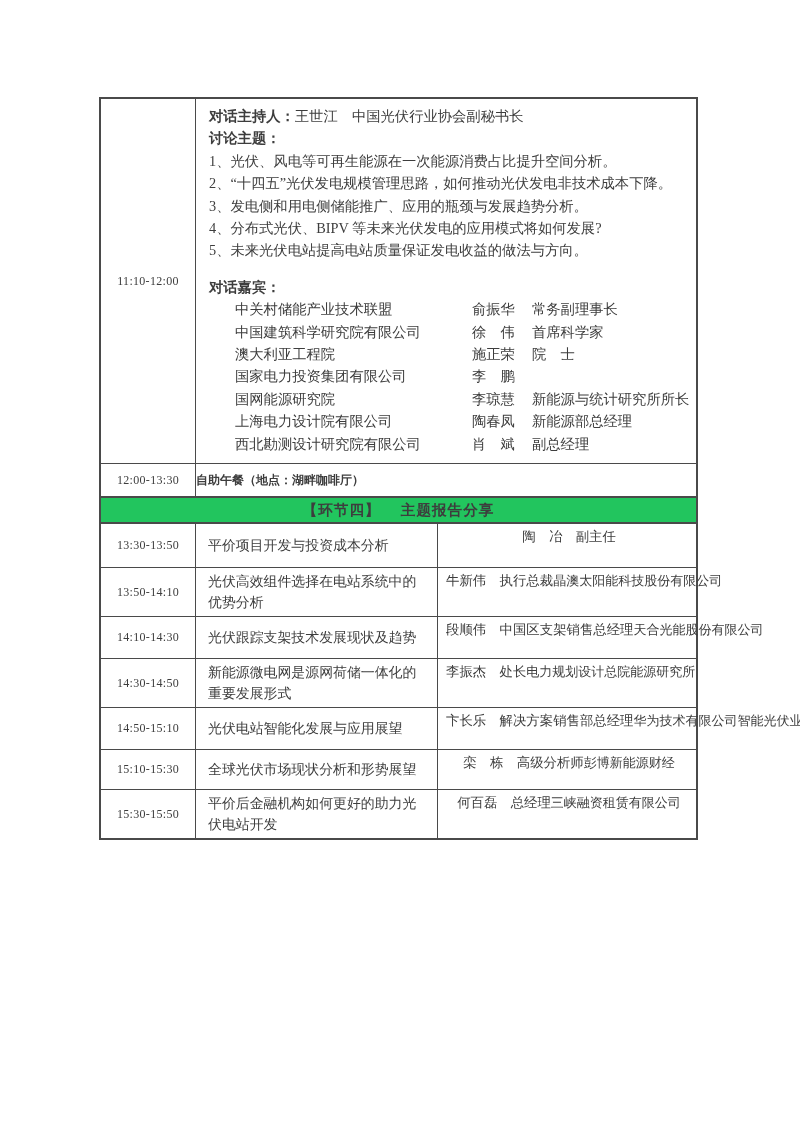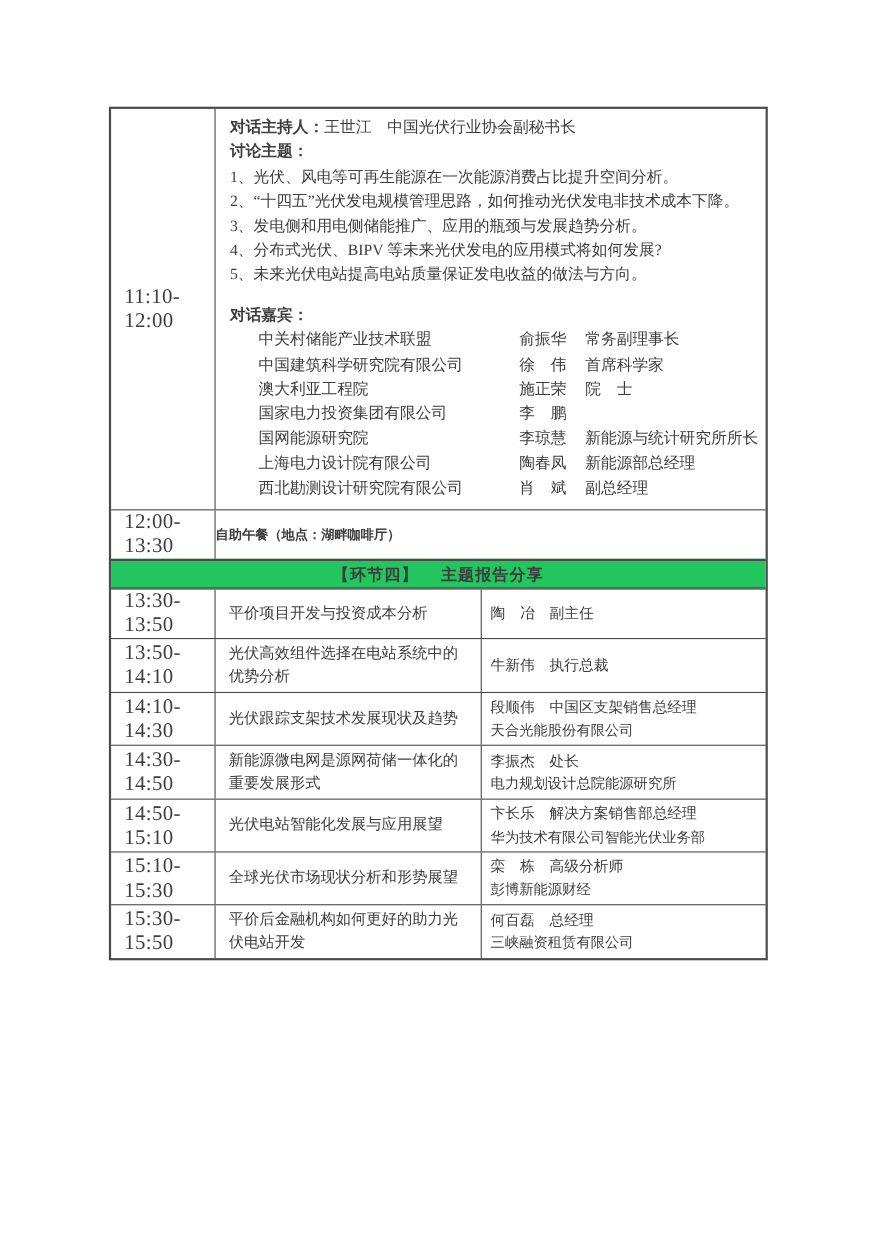--- a/index.html
+++ b/index.html
@@ -11,21 +11,21 @@
   }
   .doc-table{
     position:absolute;left:99px;top:97px;width:599px;
     border:2px solid #4a4a4a;box-sizing:border-box;
     background:#ffffff;
   }
   .row{display:flex;border-top:1px solid #4a4a4a;box-sizing:border-box;}
   .row:first-child{border-top:none;}
   .time-cell{
     width:95px;flex:0 0 95px;display:flex;align-items:center;justify-content:center;
-    font-size:19px;letter-spacing:0.3px;box-sizing:border-box;padding-left:12px;
+    font-size:12px;letter-spacing:0.3px;box-sizing:border-box;
   }
   .v-border{border-right:1px solid #4a4a4a;}
   
   .panel-row{min-height:336px;}
   .panel-content{
     flex:1;padding:6px 8px 8px 13px;font-size:14.3px;line-height:22.4px;
     box-sizing:border-box;
   }
   .lbl{font-weight:bold;}
   .topic-line{white-space:nowrap;}
@@ -46,21 +46,21 @@
   
   .moderator-row{min-height:29px;border-top:none;}
   .moderator-cell{flex:1;display:flex;align-items:center;padding:2px 6px 2px 14px;font-size:13.4px;white-space:nowrap;}
   .moderator-cell .lbl{margin-right:4px;}
   
   .session-row .topic-cell{
     width:242px;flex:0 0 242px;display:flex;align-items:center;
     padding:3px 14px 3px 12px;font-size:13.9px;line-height:21px;box-sizing:border-box;
   }
   .session-row .speaker-cell{
-    flex:1;display:flex;flex-direction:column;justify-content:center;
+    flex:1;display:flex;flex-direction:row;justify-content:center;
     padding:3px 4px 3px 8px;font-size:13.4px;line-height:20.5px;box-sizing:border-box;
     white-space:nowrap;
   }
   .speaker-org{font-size:13px;}
   .s-h44{min-height:44px;} .s-h46{min-height:46px;} .s-h42{min-height:42px;} .s-h40{min-height:40px;}
 </style>
 </head>
 <body>
 
 <div class="doc-table">
@@ -139,20 +139,21 @@
     </div>
   </div>
 
   <div class="row session-row s-h46">
     <div class="time-cell v-border">
         <span>13:50-14:10</span>
       </div>
     <div class="topic-cell v-border">光伏高效组件选择在电站系统中的优势分析</div>
     <div class="speaker-cell">
       <div>牛新伟　执行总裁</div>
+      <div class="speaker-org">晶澳太阳能科技股份有限公司</div>
     </div>
   </div>
 
   <div class="row session-row s-h42">
     <div class="time-cell v-border">
         <span>14:10-14:30</span>
       </div>
     <div class="topic-cell v-border">光伏跟踪支架技术发展现状及趋势</div>
     <div class="speaker-cell">
       <div>段顺伟　中国区支架销售总经理</div>

